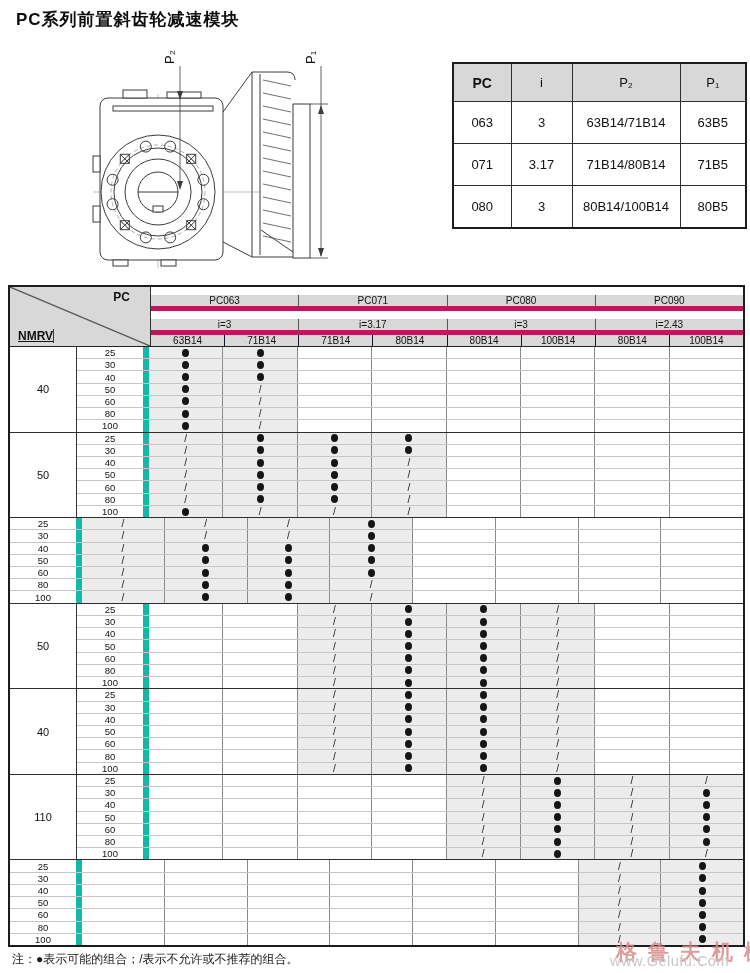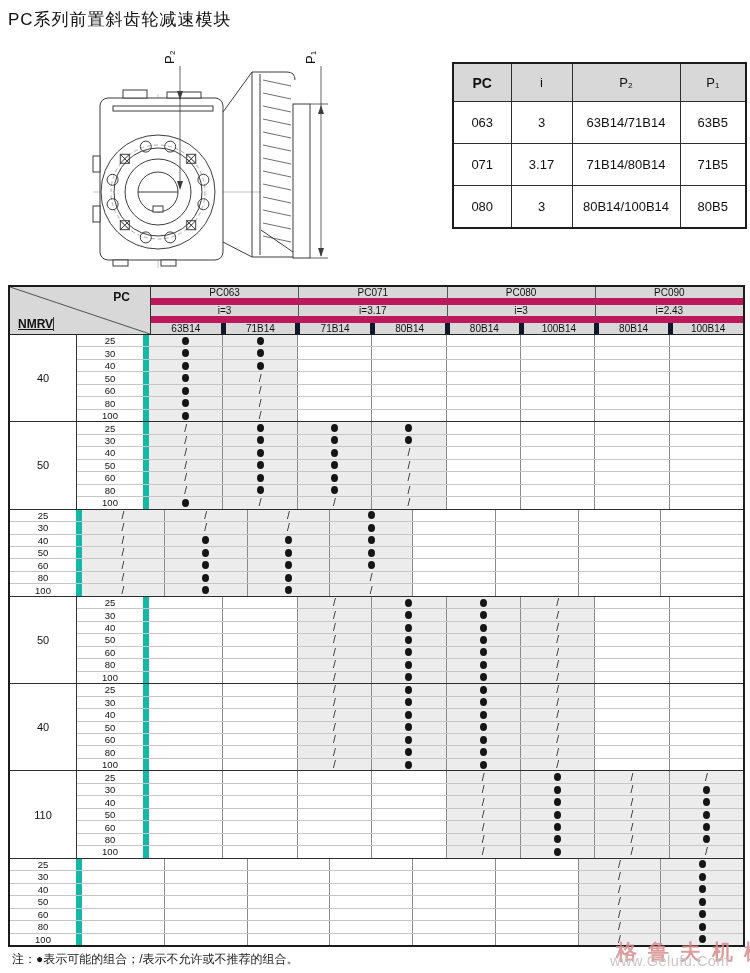--- a/index.html
+++ b/index.html
@@ -1,18 +1,18 @@
 <!DOCTYPE html>
 <html style="--head-bg: #d8d8d8; --active-bg: #ececec; --wm-brand: #d98b8b; --wm-url: #c9c6c6;"><head>
 <meta charset="utf-8">
 <style>
   html,body{margin:0;padding:0;background:#fff;}
   .page{position:relative;width:750px;height:973px;background:#fff;overflow:hidden;
         font-family:"Liberation Sans",sans-serif;color:#111;}
-  .title{position:absolute;left:8px;top:8px;font-size:17px;font-weight:normal;
+  .title{position:absolute;left:16px;top:8px;font-size:17px;font-weight:bold;
          letter-spacing:1px;color:#0d0d0d;}
 
   
   .drawing{position:absolute;left:55px;top:38px;width:390px;height:235px;}
   .drawing svg{width:100%;height:100%;}
 
   
   .spec{position:absolute;left:452px;top:62px;border-collapse:collapse;
         table-layout:fixed;width:293px;border:2px solid #1c1c1c;}
   .spec th,.spec td{border:1px solid #2e2e2e;text-align:center;vertical-align:middle;
@@ -29,22 +29,22 @@
   .corner{flex:0 0 140px;position:relative;background:var(--head-bg,#d8d8d8);
           border-right:1px solid #333;}
   .corner svg{position:absolute;left:0;top:0;width:100%;height:100%;}
   .corner .pc{position:absolute;top:3px;right:20px;font-size:12px;font-weight:bold;}
   .corner .nmrv{position:absolute;bottom:3px;left:8px;font-size:12px;font-weight:bold;text-decoration:underline;}
   .headright{flex:1;display:flex;flex-direction:column;}
   .hrow{flex:1;display:flex;}
   .hcell{flex:1;display:flex;align-items:center;justify-content:center;
          font-size:10px;background:var(--head-bg,#d8d8d8);box-sizing:border-box;}
   .hcell.br{border-right:1px solid #555;}
-  .hcell.bb{border-bottom:7px solid #be185d;}
-  .hcell.vr{border-right:5px solid #0f172a;}
+  .hcell.bb{border-bottom:5px solid #be185d;margin-top:8px;}
+  .hcell.vr{border-right:1px solid #0f172a;}
 
   .cbody{flex:1;display:flex;flex-direction:column;}
   .cgroup{flex:1;display:flex;}
   .cgroup.gsep{border-bottom:1px solid #2e2e2e;}
   .nmrv{flex:0 0 67px;display:flex;align-items:center;justify-content:center;
         font-size:11px;border-right:1px solid #333;box-sizing:border-box;}
   .grows{flex:1;display:flex;flex-direction:column;}
   .crow{flex:1;display:flex;box-sizing:border-box;}
   .crow.rline{border-bottom:1px solid #c6c6c6;}
   .ratio{flex:0 0 72px;display:flex;align-items:center;justify-content:center;

